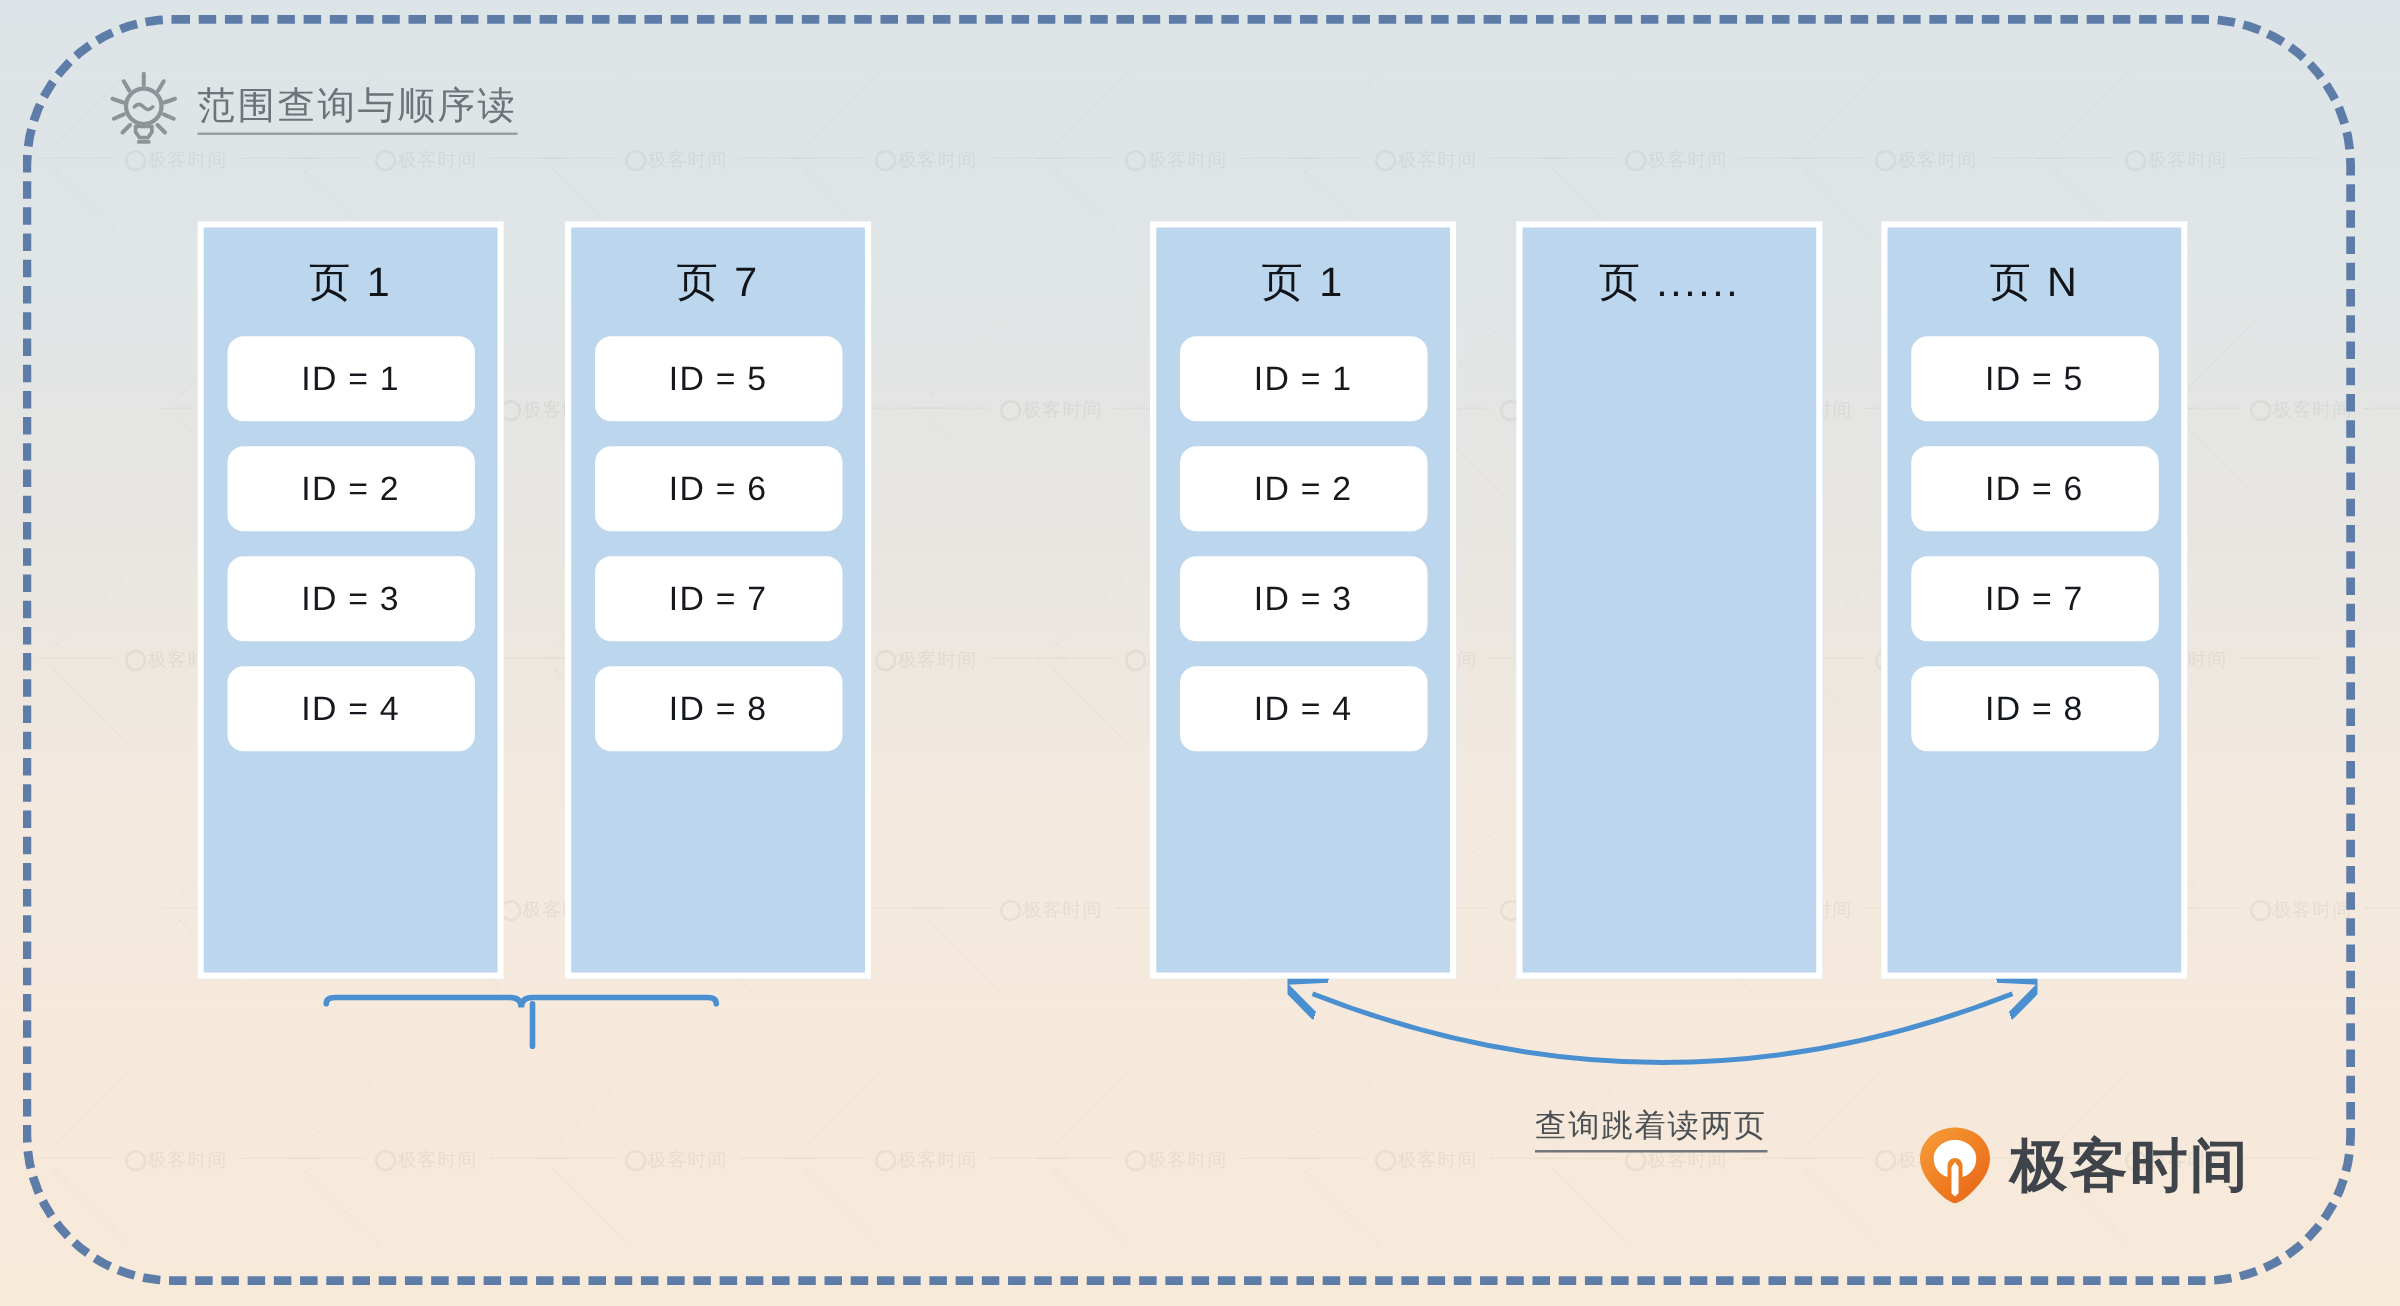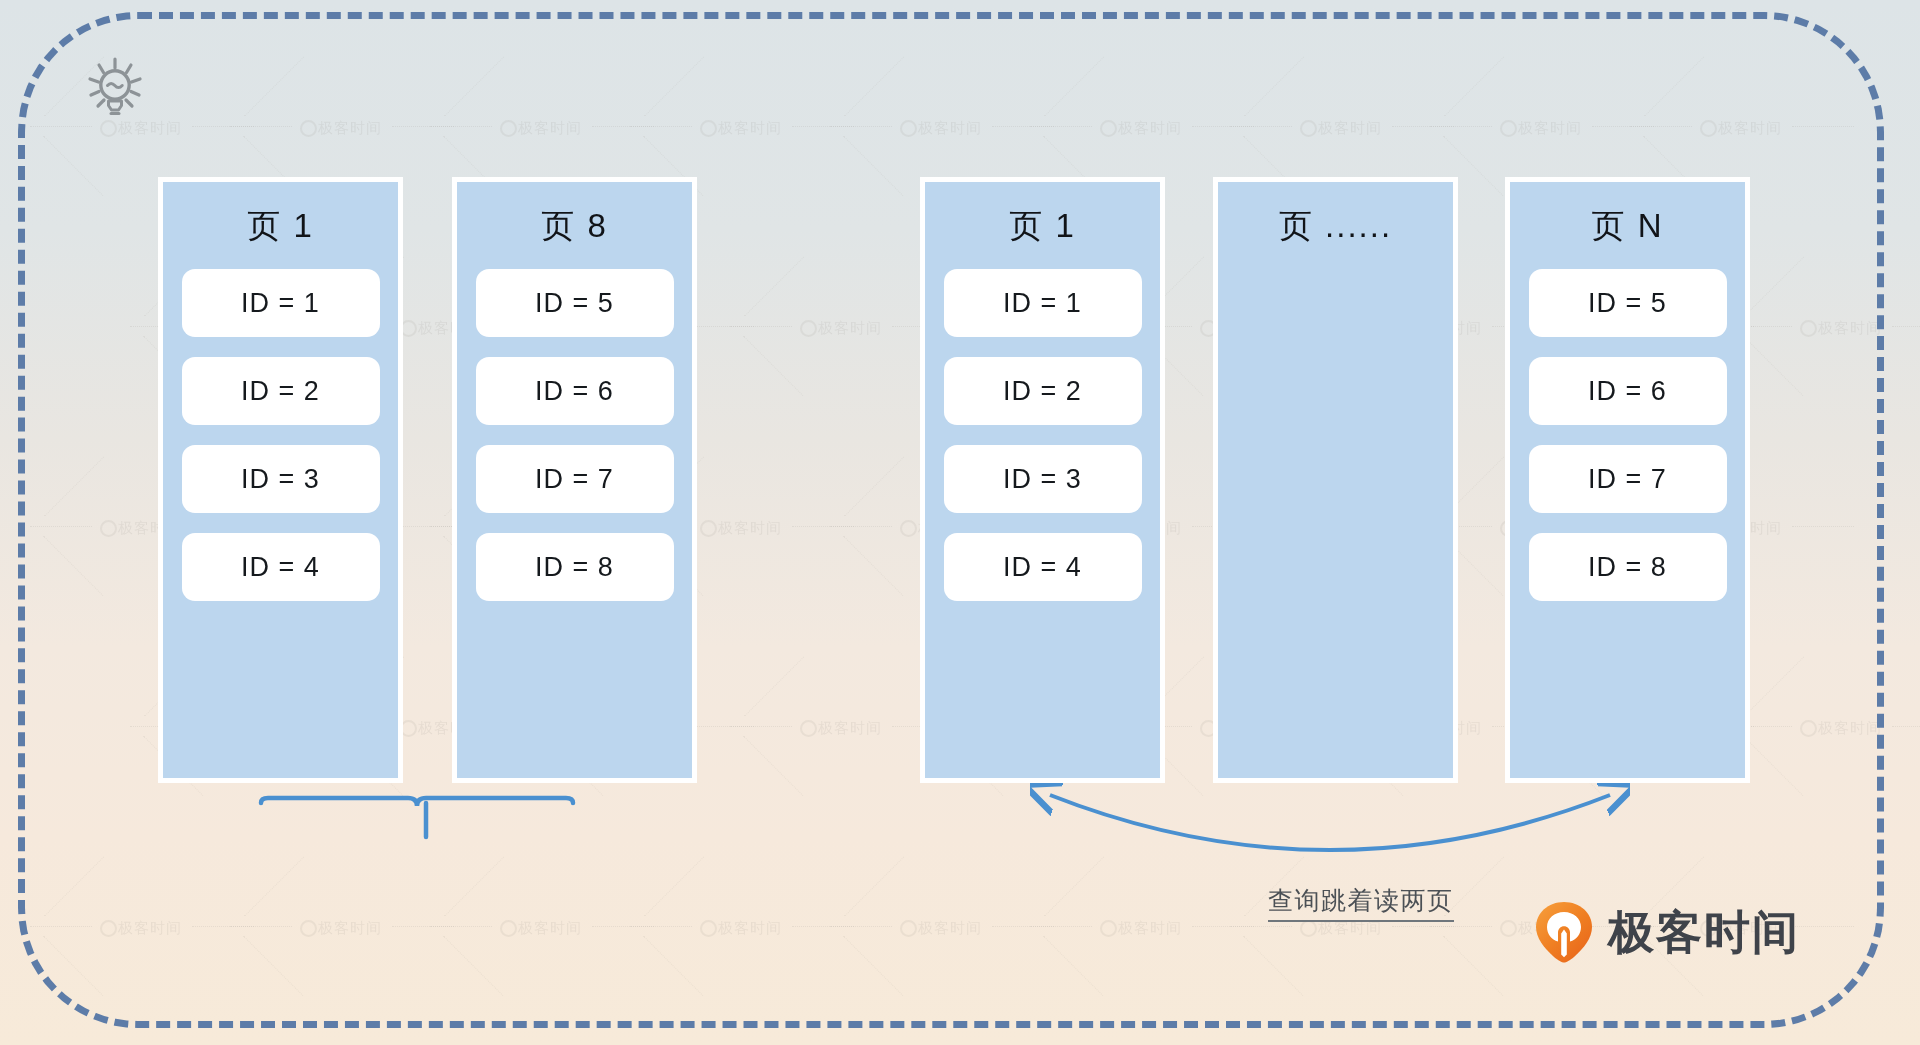--- a/index.html
+++ b/index.html
@@ -448,32 +448,33 @@
           <line x1="53" y1="38" x2="45" y2="34.5"></line>
           <line x1="12" y1="49" x2="18" y2="43"></line>
           <line x1="46" y1="49" x2="40" y2="43"></line>
         </g>
         <circle cx="29" cy="28" r="14.2" fill="none" stroke="#8d9397" stroke-width="3.4"></circle>
         <path d="M21.5 28.5 q3.6 -4.2 7.3 0 q3.7 4.2 7.4 0" fill="none" stroke="#8d9397" stroke-width="3" stroke-linecap="round"></path>
         <path d="M22.5 44 h13 v4.5 l-3 4.5 h-7 l-3 -4.5 z" fill="none" stroke="#8d9397" stroke-width="3" stroke-linejoin="round"></path>
         <line x1="25" y1="56.5" x2="33" y2="56.5" stroke="#8d9397" stroke-width="3" stroke-linecap="round"></line>
       </svg>
     </span>
+    <span class="header-title">范围查询与顺序读</span>
   </div>
 
   <div class="page-col" style="left:158px;">
     <div class="page-title">页 1</div>
     <div class="id-card">ID = 1</div>
     <div class="id-card">ID = 2</div>
     <div class="id-card">ID = 3</div>
     <div class="id-card">ID = 4</div>
   </div>
 
   <div class="page-col" style="left:452px;">
-    <div class="page-title">页 8</div>
+    <div class="page-title">页 7</div>
     <div class="id-card">ID = 5</div>
     <div class="id-card">ID = 6</div>
     <div class="id-card">ID = 7</div>
     <div class="id-card">ID = 8</div>
   </div>
 
   <div class="page-col" style="left:920px;">
     <div class="page-title">页 1</div>
     <div class="id-card">ID = 1</div>
     <div class="id-card">ID = 2</div>
@@ -504,21 +505,21 @@
       <marker id="arrowStart" markerWidth="10" markerHeight="10" refX="8" refY="5" orient="auto" markerUnits="strokeWidth">
         <path d="M10,1 L1,5 L10,9" fill="none" stroke="#4a90d0" stroke-width="1.6" stroke-linecap="round" stroke-linejoin="round"></path>
       </marker>
       <marker id="arrowEnd" markerWidth="10" markerHeight="10" refX="2" refY="5" orient="auto" markerUnits="strokeWidth">
         <path d="M0,1 L9,5 L0,9" fill="none" stroke="#4a90d0" stroke-width="1.6" stroke-linecap="round" stroke-linejoin="round"></path>
       </marker>
     </defs>
     <path d="M20 12 Q300 122 580 12" fill="none" stroke="#4a90d0" stroke-width="4" marker-start="url(#arrowStart)" marker-end="url(#arrowEnd)"></path>
   </svg>
 
-  <div class="annot-label" style="left:1228px; top:884px;margin-left:40px;">查询跳着读两页</div>
+  <div class="annot-label" style="left:1228px; top:884px;">查询跳着读两页</div>
 
   <div class="logo">
     <span>
       <svg class="logo-mark" viewBox="0 0 64 64" aria-hidden="true">
         <defs>
           <linearGradient id="og" x1="0" y1="0" x2="0.9" y2="1">
             <stop offset="0%" stop-color="#f7a03c"></stop>
             <stop offset="55%" stop-color="#ef7e22"></stop>
             <stop offset="100%" stop-color="#e8641a"></stop>
           </linearGradient>

